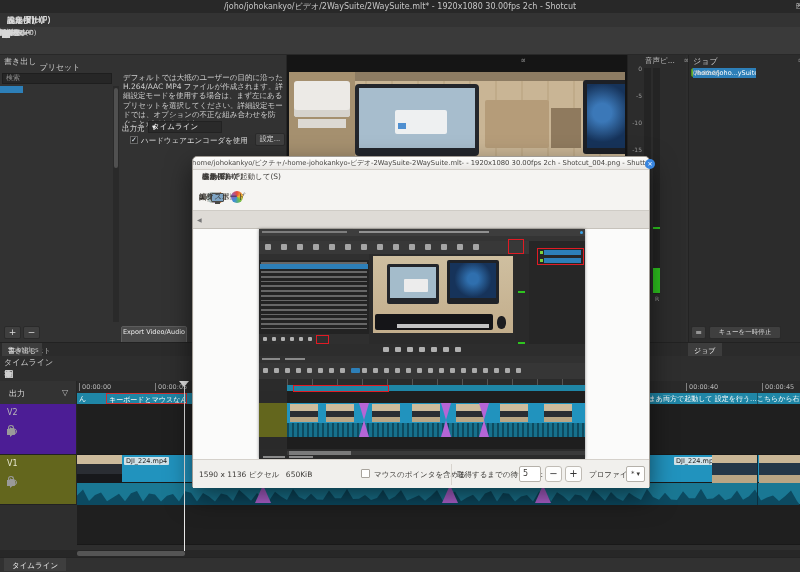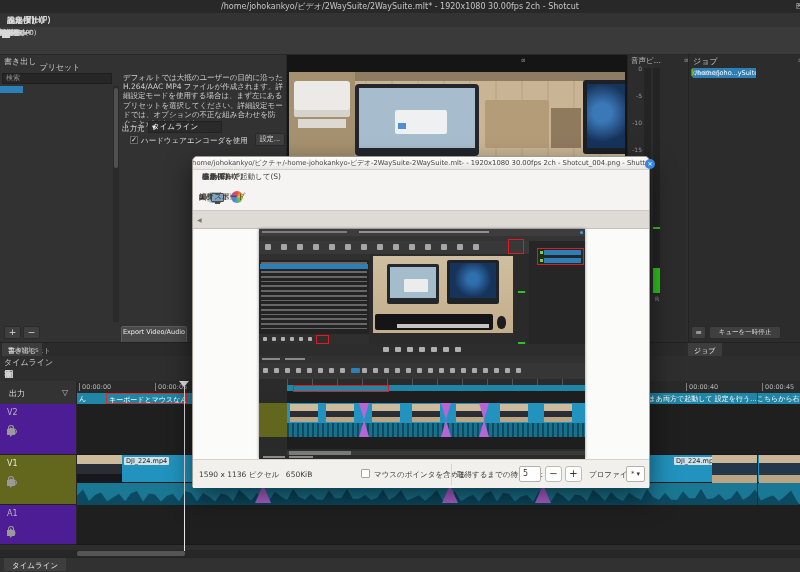--- a/index.html
+++ b/index.html
@@ -55,21 +55,21 @@
   .ph-lap1{left:66px;top:12px;width:124px;height:72px;background:#23262c;border-radius:4px}
   .ph-scr1{left:4px;top:4px;width:116px;height:60px;background:#a7bdcd}
   .ph-dlg{left:36px;top:22px;width:52px;height:24px;background:#eef0f1;border-radius:2px}
   .ph-dlg i{position:static;display:inline-block;width:8px;height:6px;margin:13px 1px 0 3px;background:#4f8fd0}
   .ph-mid1{left:196px;top:28px;width:64px;height:48px;background:#b59c79;border-radius:2px}
   .ph-mid2{left:262px;top:36px;width:30px;height:40px;background:#8f7a5e}
   .ph-lap2{left:294px;top:8px;width:42px;height:74px;background:#1d2026;border-radius:3px 0 0 3px}
   .ph-scr2{left:4px;top:4px;width:38px;height:64px;background:radial-gradient(circle at 40% 45%,#3b78b8 0 22%,#16335a 70%)}
   
   .peak{left:627px;top:55px;width:59px;height:287px;background:#2c2c2c;border-left:1px solid #232323}
-  .peak-title{left:3px;top:1px;font-size:7.5px;color:#bbb;white-space:nowrap}
+  .peak-title{left:17px;top:1px;font-size:7.5px;color:#bbb;white-space:nowrap}
   .dockbtns{right:2px;top:1px;display:flex;gap:3px;font-size:6px;color:#888}
   .dockbtns span{position:static}
   .db-label{left:0;width:14px;text-align:right;font-size:6px;color:#999}
   .trough{top:13px;width:7px;height:226px;background:#242424}
   .green-bar{left:25px;top:213px;width:7px;height:25px;background:#2ec41f}
   .green-tick{left:25px;top:172px;width:7px;height:2px;background:#2ec41f}
   .ch-label{top:240px;font-size:6px;color:#999}
   
   .jobs{left:688px;top:55px;width:112px;height:287px;background:#2c2c2c;border-left:1px solid #232323}
   .jobs-title{left:4px;top:1px;font-size:8px;color:#c9c9c9}
@@ -235,21 +235,21 @@
   .i-scrolltrack{left:28px;top:222px;width:298px;height:4px;background:#3a3a3a}
   .i-scrollthumb{left:30px;top:222px;width:62px;height:4px;background:#7a7a7a}
   .i-btab{top:227px;height:2px;background:#8a8a8a}
 </style>
 </head>
 <body>
 
 <div id="app">
 
   <div class="titlebar">
-    <span class="t">/home/johokankyo/ビデオ/2WaySuite/2WaySuite.mlt* - 1920x1080 30.00fps 2ch - Shotcut</span>
+    <span class="t">/joho/johokankyo/ビデオ/2WaySuite/2WaySuite.mlt* - 1920x1080 30.00fps 2ch - Shotcut</span>
     <span class="win-controls">
       <span>–</span>
       <span>□</span>
       <span>×</span>
     </span>
   </div>
 
   <div class="menubar">
       <span class="menu-item">ファイル(F)</span>
       <span class="menu-item">編集(E)</span>
@@ -534,27 +534,20 @@
     <div class="track-content" style="top:127px;height:22px;background:#1a7894">
       <svg width="723" height="22" style="left:0;top:0" preserveAspectRatio="none" id="wave-svg">
           <path d="M0,22L0,12.6L6,6.6L12,17.9L18,11.9L24,9.4L30,18.3L36,14.6L42,10.8L48,18.3L54,10.3L60,7.9L66,18.4L72,10.6L78,11.4L84,18.5L90,12.7L96,11.1L102,18.5L108,8.2L114,9.7L120,18.4L126,9.9L132,13.5L138,18.4L144,10.6L150,12.1L156,18.0L162,6.7L168,11.9L174,17.8L180,10.0L186,15.4L192,17.8L198,8.8L204,13.5L210,16.9L216,5.9L222,14.1L228,16.8L234,10.8L240,16.4L246,16.7L252,7.4L258,15.2L264,15.3L270,6.0L276,16.0L282,15.8L288,12.0L294,17.1L300,15.0L306,6.7L312,16.7L318,13.4L324,7.0L330,17.4L336,15.0L342,12.3L348,17.8L354,12.9L360,6.9L366,17.9L372,11.5L378,8.6L384,18.2L390,14.6L396,11.8L402,18.4L408,10.6L414,8.0L420,18.4L426,10.1L432,10.7L438,18.5L444,13.5L450,11.9L456,18.5L462,8.4L468,9.7L474,18.4L480,9.2L486,12.9L492,18.4L498,11.5L504,12.6L510,18.0L516,6.7L522,11.8L528,17.7L534,9.1L540,14.9L546,17.9L552,9.7L558,13.8L564,16.9L570,5.8L576,14.0L582,16.7L588,9.7L594,16.5L600,16.9L606,8.2L612,15.3L618,15.3L624,5.7L630,15.9L636,15.5L642,10.9L648,17.3L654,15.3L660,7.4L666,16.8L672,13.3L678,6.5L684,17.4L690,14.5L696,12.5L702,17.9L708,13.3L714,7.4L720,17.9L723,22 Z" fill="#0c4a61"></path>
         </svg>
       <div class="clip-cut" style="left:680px;height:22px"></div>
     <div class="marker" style="left: 178px;"></div>
         <div class="marker" style="left: 365px;"></div>
         <div class="marker" style="left: 458px;"></div>
       </div>
 
-    <div class="track-header" style="top:149px;height:40px">
-      <div class="trk-label">A1</div>
-      <div class="trk-icons">
-        <span class="ic-lock"></span>
-        <span class="ic-speaker"></span>
-      </div>
-    </div>
     <div class="track-content" style="top:149px;height:40px"></div>
 
     <div class="tl-scroll-track"></div>
     <div class="tl-scroll-thumb"></div>
     <div class="tl-bottom">
         <span class="tl-tab">キーフレーム</span>
         <span class="tl-tab active">タイムライン</span>
       </div>
   </div>
 

